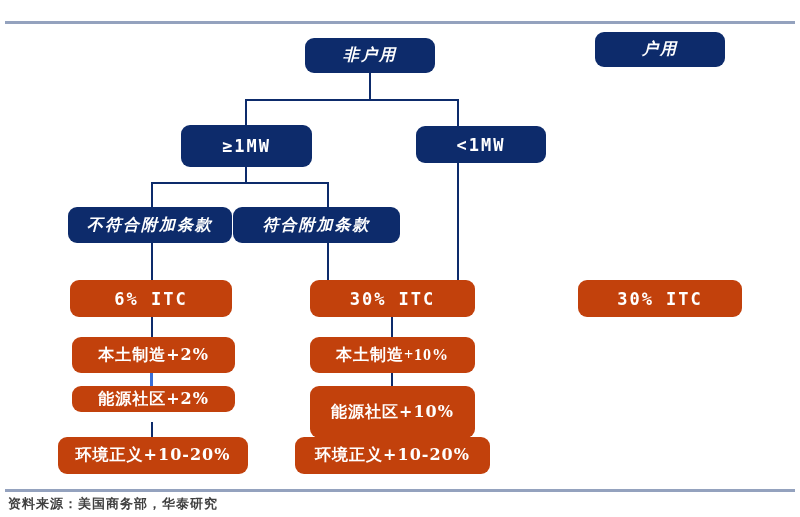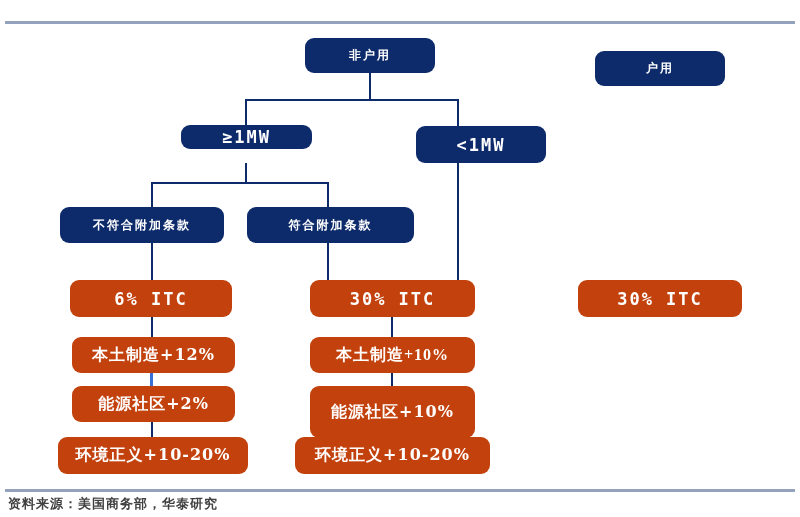--- a/index.html
+++ b/index.html
@@ -5,38 +5,38 @@
   html,body{margin:0;padding:0;background:#ffffff;}
   #stage{position:relative;width:800px;height:517px;background:#ffffff;overflow:hidden;
          font-family:"DejaVu Sans","Liberation Sans",sans-serif;}
   .rule{position:absolute;left:5px;width:790px;height:3px;background:#94A2BE;}
   #rule-top{top:21px;}
   #rule-bottom{top:489px;}
   .box{position:absolute;display:flex;align-items:center;justify-content:center;
        color:#ffffff;border-radius:9px;box-sizing:border-box;text-align:center;white-space:nowrap;}
   .navy{background:#0D2B6B;}
   .red{background:#c2410c;}
-  .cn{font-family:"DejaVu Serif","Liberation Serif",serif;font-weight:bold;font-size:12px;letter-spacing:2px;}
+  .cn{font-family:"DejaVu Serif","Liberation Serif",serif;font-weight:bold;font-size:16px;letter-spacing:2px;font-style:italic;}
   .mono{font-family:"DejaVu Sans Mono","Liberation Mono",monospace;font-weight:bold;font-size:17px;letter-spacing:2px;}
   .mix{font-family:"DejaVu Serif","Liberation Serif",serif;font-weight:bold;font-size:16px;letter-spacing:1px;}
   .line{position:absolute;background:#0D2B6B;}
   .line.bright{background:#3A6FD8;}
 
   
   #n-nonres   {left:305px;top:38px; width:130px;height:35px;}
-  #n-res      {left:595px;top:51px; width:130px;height:35px;}
-  #n-ge1mw    {left:181px;top:125px;width:131px;height:24px;}
+  #n-res      {left:595px;top:32px; width:130px;height:35px;}
+  #n-ge1mw    {left:181px;top:125px;width:131px;height:42px;}
   #n-lt1mw    {left:393px;top:126px;width:130px;height:37px;margin-left:23px;}
-  #n-notq     {left:60px; top:207px;width:164px;height:36px;}
-  #n-q        {left:247px;top:207px;width:167px;height:36px;}
+  #n-notq     {left:68px; top:207px;width:164px;height:36px;}
+  #n-q        {left:233px;top:207px;width:167px;height:36px;}
   #n-itc6     {left:70px; top:280px;width:162px;height:37px;}
   #n-itc30m   {left:310px;top:280px;width:165px;height:37px;}
   #n-itc30r   {left:578px;top:280px;width:164px;height:37px;}
   #n-dom2     {left:72px; top:337px;width:163px;height:36px;}
-  #n-com2     {left:72px; top:386px;width:163px;height:36px;}
+  #n-com2     {left:72px; top:386px;width:163px;height:26px;}
   #n-envL     {left:58px; top:437px;width:190px;height:37px;}
   #n-dom10    {left:310px;top:337px;width:165px;height:36px;font-family:Liberation Serif, serif;}
   #n-com10    {left:310px;top:386px;width:165px;height:52px;}
   #n-envR     {left:295px;top:437px;width:195px;height:37px;}
 
   
   #c1 {left:369px;top:73px; width:2px;height:27px;}
   #c2 {left:245px;top:99px; width:214px;height:2px;}
   #c3 {left:245px;top:99px; width:2px;height:26px;}
   #c4 {left:457px;top:99px; width:2px;height:28px;}
@@ -89,21 +89,21 @@
   <div class="box navy mono" id="n-ge1mw">≥1MW</div>
   <div class="box navy mono" id="n-lt1mw">&lt;1MW</div>
 
   <div class="box navy cn" id="n-notq">不符合附加条款</div>
   <div class="box navy cn" id="n-q">符合附加条款</div>
 
   <div class="box red mono" id="n-itc6">6% ITC</div>
   <div class="box red mono" id="n-itc30m">30% ITC</div>
   <div class="box red mono" id="n-itc30r">30% ITC</div>
 
-  <div class="box red mix" id="n-dom2">本土制造+12%</div>
+  <div class="box red mix" id="n-dom2">本土制造+2%</div>
   <div class="box red mix" id="n-com2">能源社区+2%</div>
   <div class="box red mix" id="n-envL">环境正义+10-20%</div>
 
   <div class="box red mix" id="n-dom10">本土制造+10%</div>
   <div class="box red mix" id="n-com10">能源社区+10%</div>
   <div class="box red mix" id="n-envR">环境正义+10-20%</div>
 
   <div class="rule" id="rule-bottom"></div>
 
   <div id="source-note">资料来源：美国商务部，华泰研究</div>

